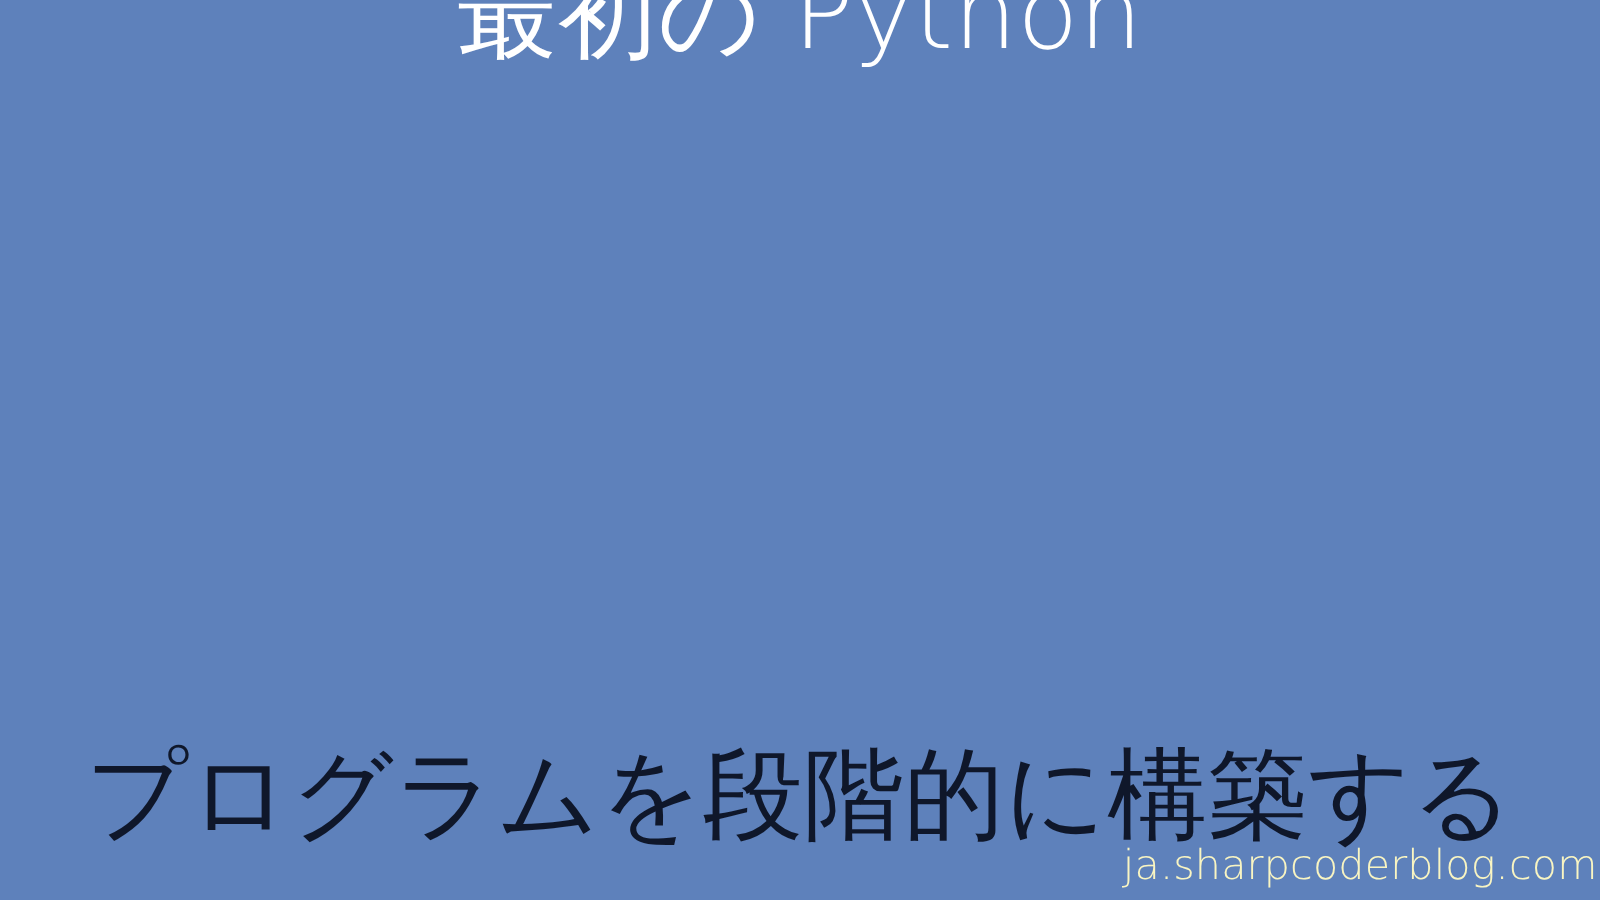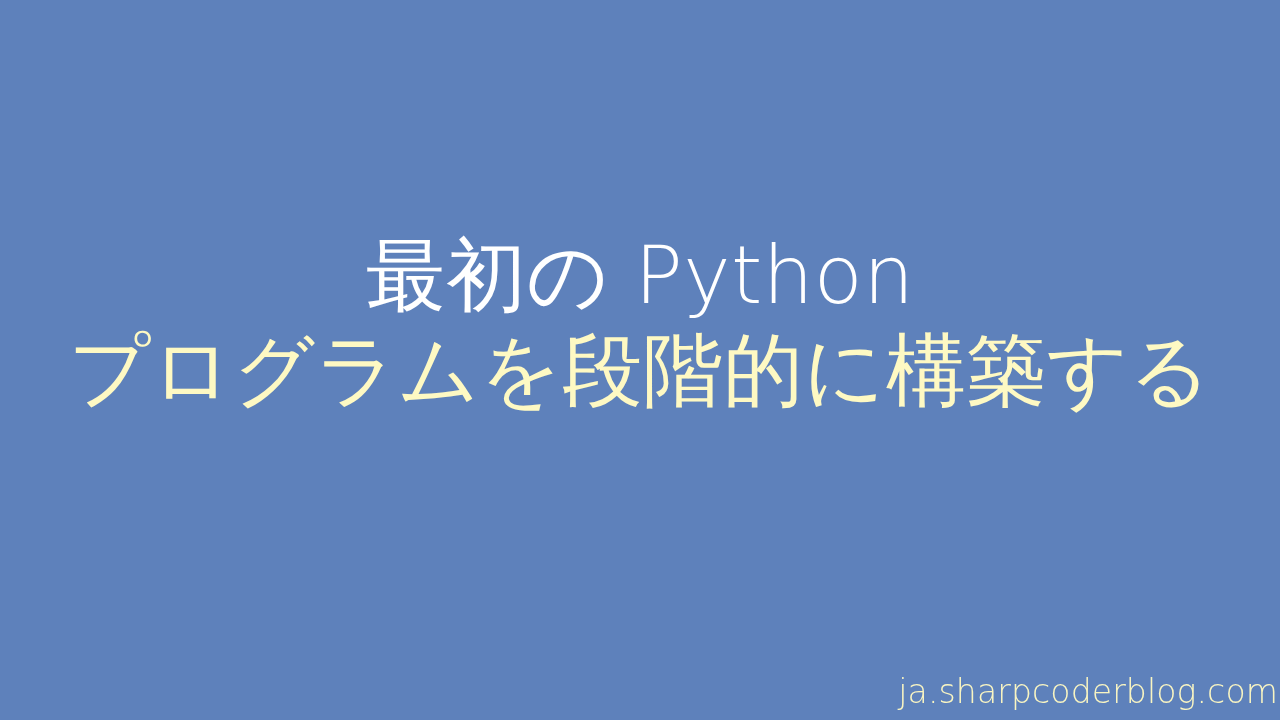--- a/index.html
+++ b/index.html
@@ -25,21 +25,21 @@
   
   #title-block {
     position: absolute;
     left: 0;
     top: 0;
     width: 1280px;
     height: 720px;
     display: flex;
     flex-direction: column;
     align-items: center;
-    justify-content: center;
+    justify-content: space-between;
     text-align: center;
   }
 
   .title-line {
     color: #FFFFFF;
     font-family: "DejaVu Sans", "Liberation Sans", sans-serif;
     font-weight: 300;
     font-stretch: normal;
     -webkit-font-smoothing: antialiased;
     white-space: nowrap;
@@ -80,18 +80,18 @@
     opacity: 0.97;
   }
 </style>
 </head>
 <body>
 
 <div id="slide" style="background: rgb(94, 129, 187);">
 
   <div id="title-block">
     <div class="title-line" id="title-line-1" style="color: rgb(255, 255, 255);">最初の Python</div>
-    <div class="title-line" id="title-line-2" style="color: #fef9c3;">プログラムを段階的に構築する</div>
+    <div class="title-line" id="title-line-2" style="color: #0f172a;">プログラムを段階的に構築する</div>
   </div>
 
   <div id="watermark" style="color: #fef9c3;">ja.sharpcoderblog.com</div>
 
 </div>
 
 </body></html>

